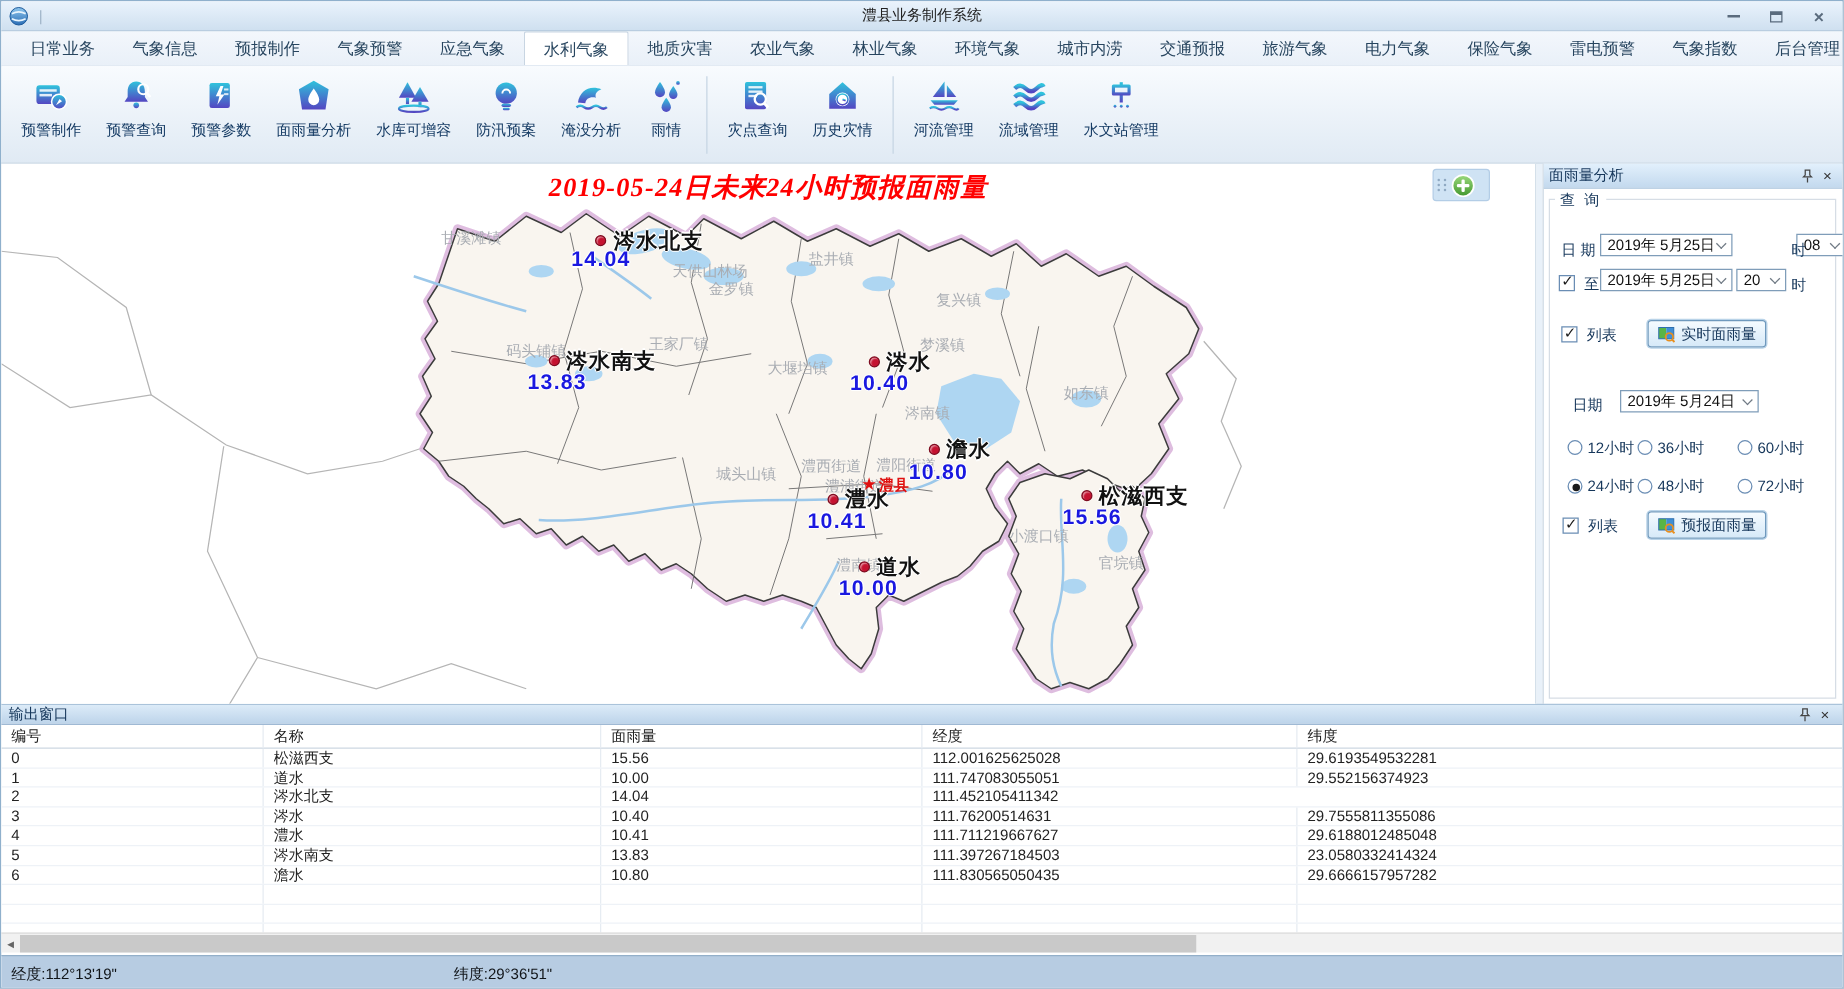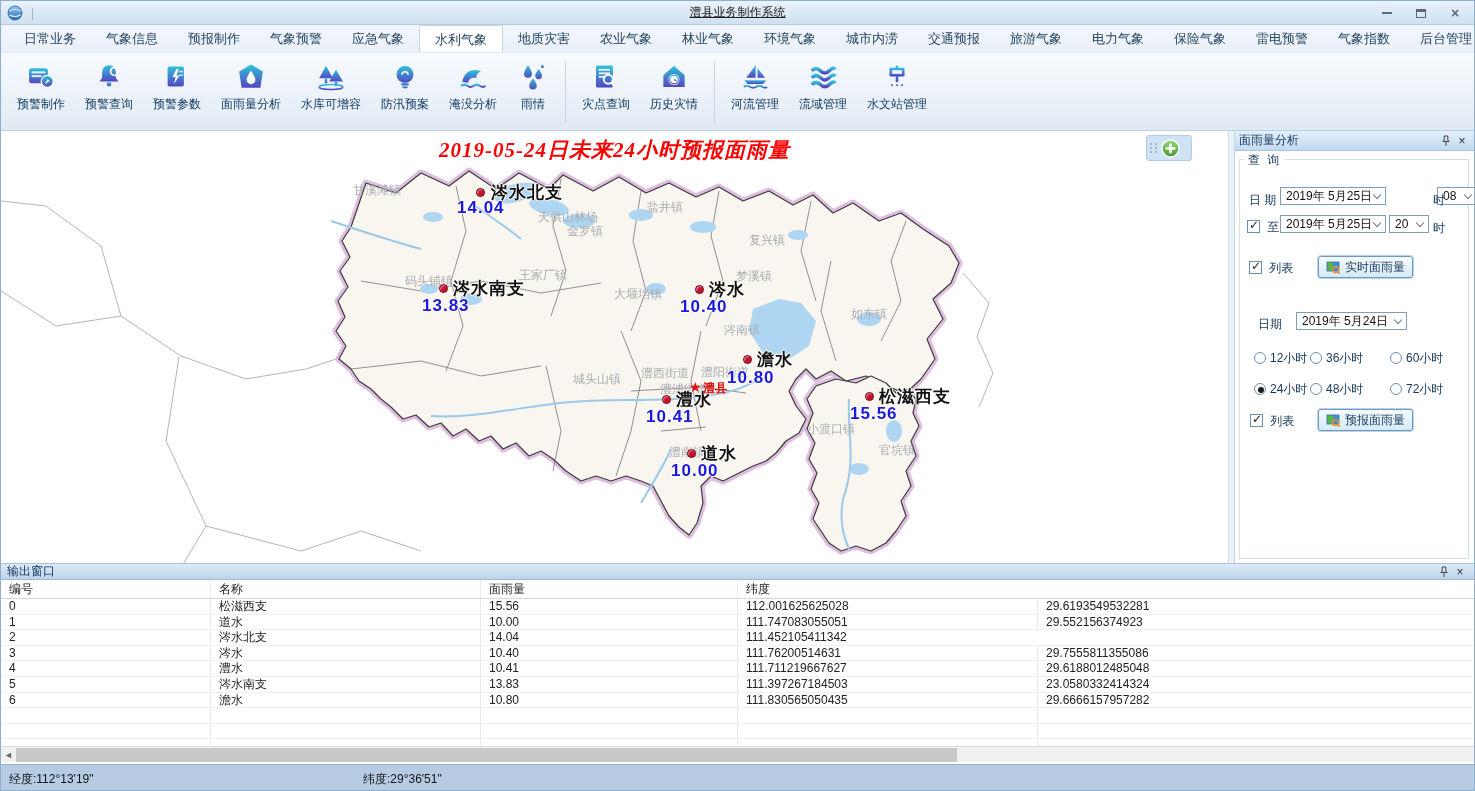--- a/index.html
+++ b/index.html
@@ -5,21 +5,21 @@
   html,body{margin:0;padding:0;background:#9aa7b5;}
   *{box-sizing:border-box;}
   .window{position:relative;width:1475px;height:791px;background:#fff;
     font-family:"Liberation Sans","DejaVu Sans",sans-serif;font-size:12px;color:#15365a;
     border:1px solid #8fb0cc;overflow:hidden;display:flex;flex-direction:column;}
   
   .titlebar{height:24px;flex:0 0 24px;background:linear-gradient(#eaf3fc,#cfe0f0);
     border-bottom:1px solid #b9cde0;position:relative;display:flex;align-items:center;}
   .app-icon{margin-left:6px;width:16px;height:16px;}
   .tb-sep{color:#9fb4c8;margin-left:8px;font-size:12px;}
-  .tb-title{position:absolute;left:0;right:0;text-align:center;color:#222;font-size:12px;text-decoration:underline;}
+  .tb-title{position:absolute;left:0;right:0;text-align:center;color:#222;font-size:12px;}
   .win-controls{position:absolute;right:4px;top:0;height:24px;display:flex;align-items:center;gap:4px;}
   .wc{width:30px;height:18px;display:flex;align-items:center;justify-content:center;color:#5a6b7d;cursor:default;}
   .wc-min i{display:block;width:10px;height:2px;background:#5a6b7d;}
   .wc-max i{display:block;width:10px;height:9px;border:1px solid #5a6b7d;border-top-width:3px;}
   .wc-close{font-size:14px;font-weight:bold;}
   
   .menubar{height:28px;flex:0 0 28px;background:linear-gradient(#f3f7fc,#e9f0f8);
     display:flex;align-items:stretch;padding-left:8px;border-bottom:1px solid #e2eaf3;}
   .menu-tab{padding:0 15px;line-height:27px;color:#27455f;cursor:default;white-space:nowrap;font-size:13px;}
   .menu-tab.active{background:#fff;border:1px solid #c8d5e2;border-bottom:none;border-radius:2px 2px 0 0;}
@@ -597,20 +597,21 @@
           <line x1="5.5" y1="7.5" x2="5.5" y2="12" stroke="#444" stroke-width="1.1"></line>
         </svg>
     </span>
     <span class="ph-btn">×</span>
   </div>
   <div class="out-table">
     <div class="trow head" id="out-head">
         <span>编号</span>
         <span>名称</span>
         <span>面雨量</span>
+        <span>经度</span>
         <span>纬度</span>
       </div>
     <div id="out-body">
         <div class="trow body">
           <span>0</span>
           <span>松滋西支</span>
           <span>15.56</span>
           <span>112.001625625028</span>
           <span>29.6193549532281</span>
         </div>

